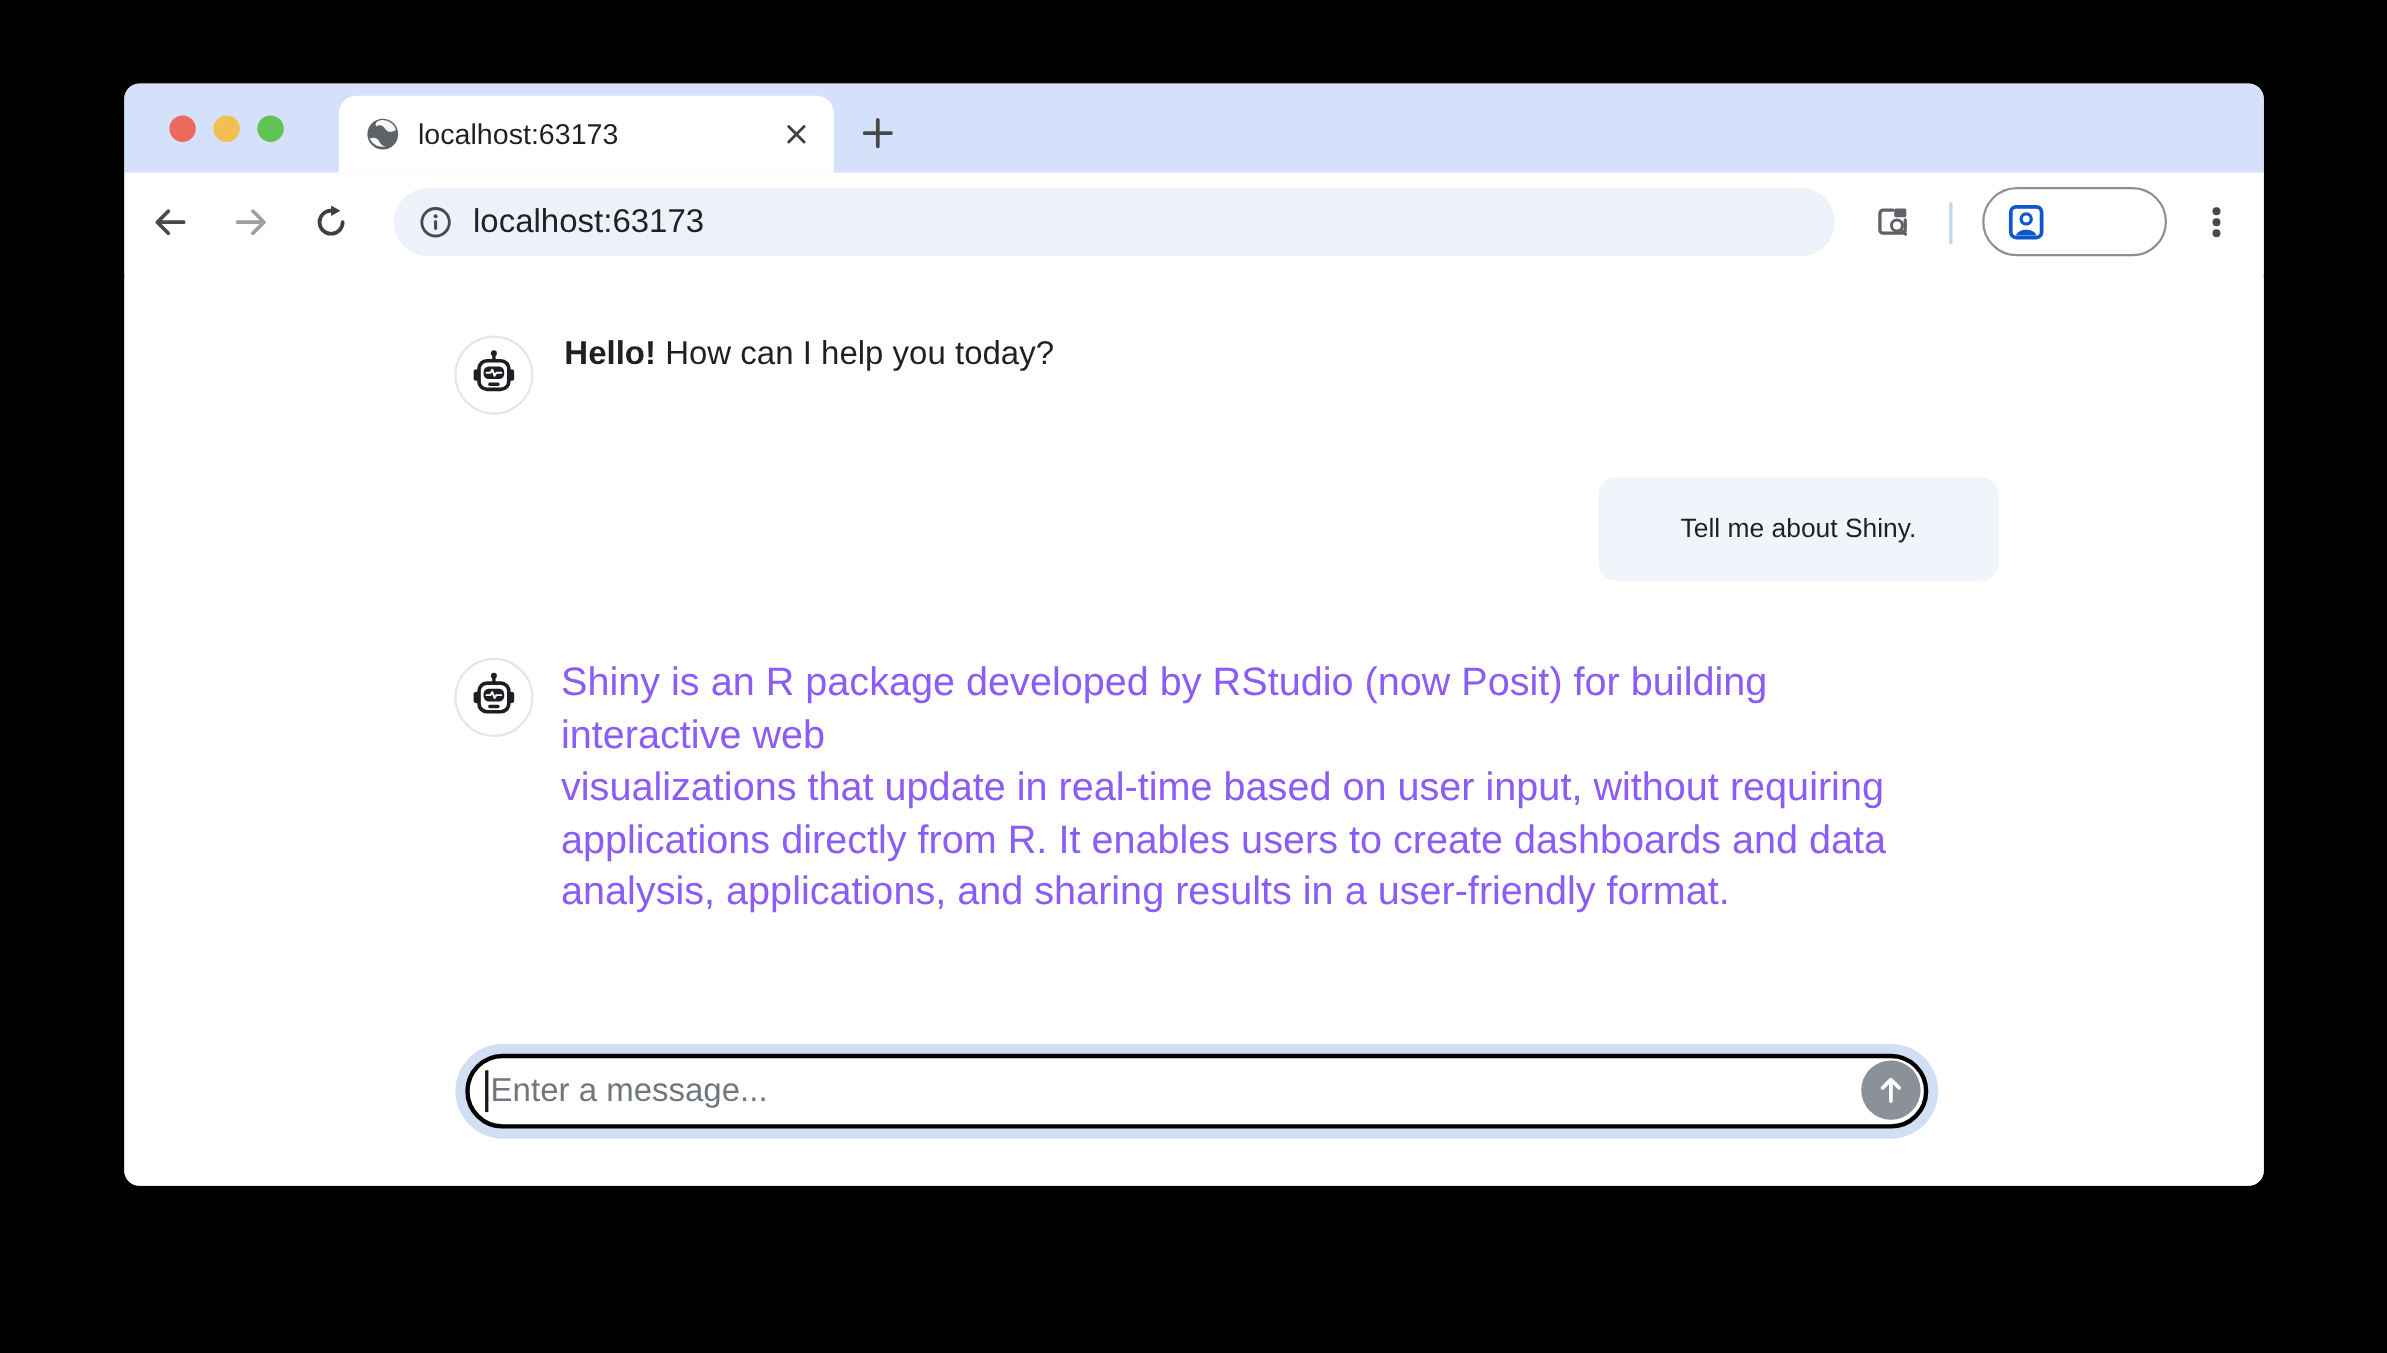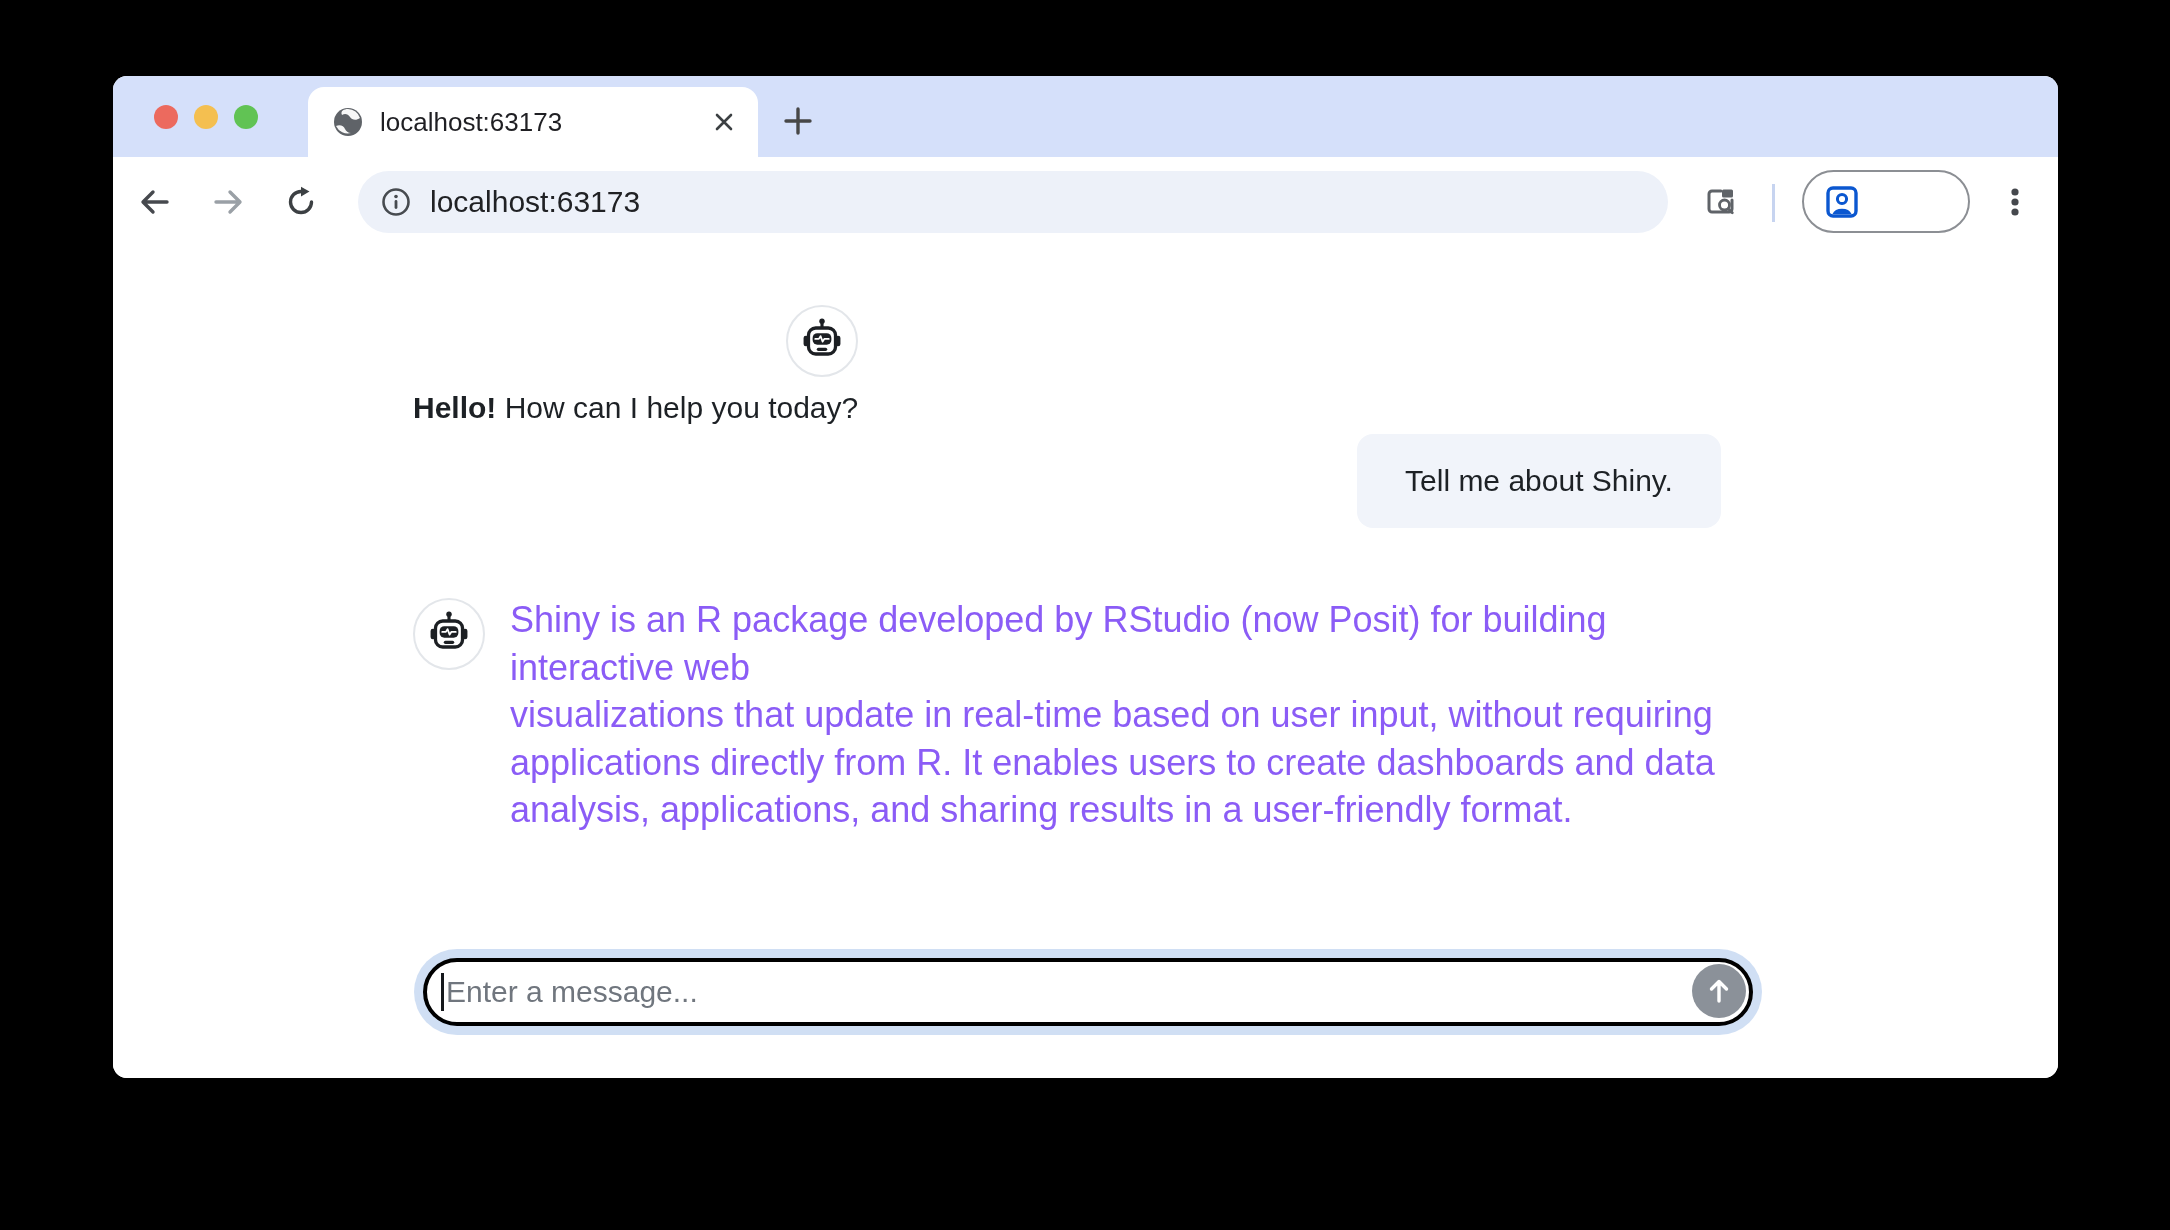--- a/index.html
+++ b/index.html
@@ -31,26 +31,26 @@
   .vdivider{position:absolute;left:1659px;top:27px;width:3px;height:38px;background:#c7d4f0;}
   .profile-pill{position:absolute;left:1689px;top:13px;width:168px;height:63px;border-radius:32px;
                 border:2px solid #8c8f94;box-sizing:border-box;display:flex;align-items:center;}
   .profile-pill svg{margin-left:20px;}
   .toolbar-divider{position:absolute;left:0;top:174px;width:100%;height:2px;background:#e0e2e6;}
 
   
   .content{position:absolute;left:0;top:176px;width:100%;height:826px;background:#fff;}
   .avatar{width:72px;height:72px;border-radius:50%;border:2px solid #e3e6ea;background:#fff;
           box-sizing:border-box;display:flex;align-items:center;justify-content:center;flex:0 0 auto;}
-  .msg-row1{position:absolute;left:300px;top:53px;display:flex;align-items:flex-end;gap:14px;flex-direction:column;}
+  .msg-row1{position:absolute;left:300px;top:53px;display:flex;align-items:flex-start;gap:28px;}
   .msg1-text{font-size:30px;color:#1d2125;}
   .msg1-text b{font-weight:bold;}
-  .user-bubble{position:absolute;left:1244px;top:182px;width:364px;height:94px;border-radius:16px;
+  .user-bubble{position:absolute;left:1340px;top:182px;width:364px;height:94px;border-radius:16px;
                background:#f1f4fa;display:flex;align-items:center;justify-content:center;
-               font-size:30px;color:#1d2125;}
+               font-size:24px;color:#1d2125;}
   .msg-row3-avatar{position:absolute;left:300px;top:346px;}
   .msg3-text{position:absolute;left:397px;top:344px;width:1260px;font-size:36px;
              line-height:47.6px;color:#8b5cf6;}
 
   
   .chat-input{position:absolute;left:310px;top:706px;width:1330px;height:68px;box-sizing:border-box;
               border:4px solid #000000;border-radius:34px;background:#fff;
               box-shadow:0 0 0 9px rgba(151,185,230,0.45);
               display:flex;align-items:center;padding:0 14px;}
   .caret{width:3px;height:38px;background:#15181c;margin-right:2px;flex:0 0 auto;}

